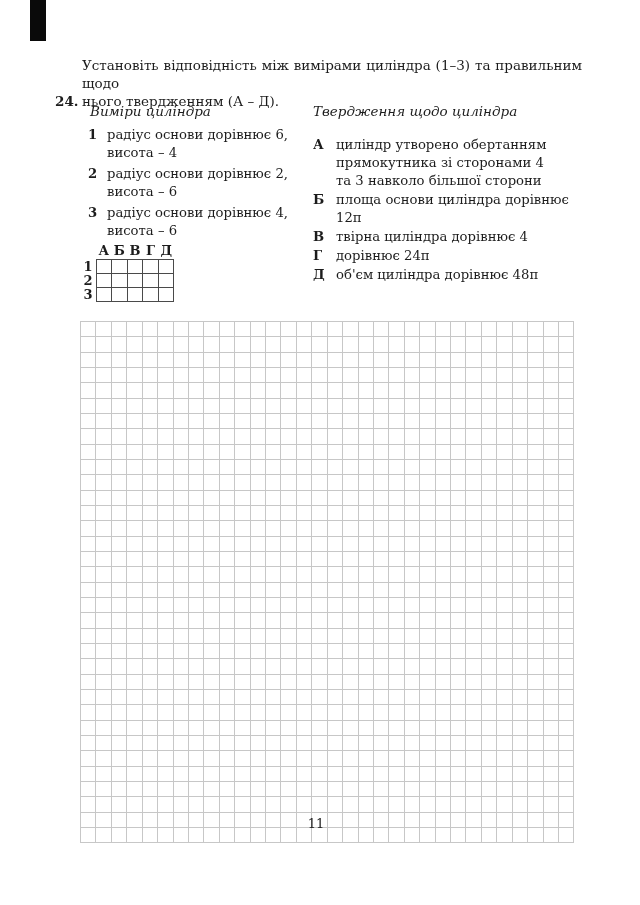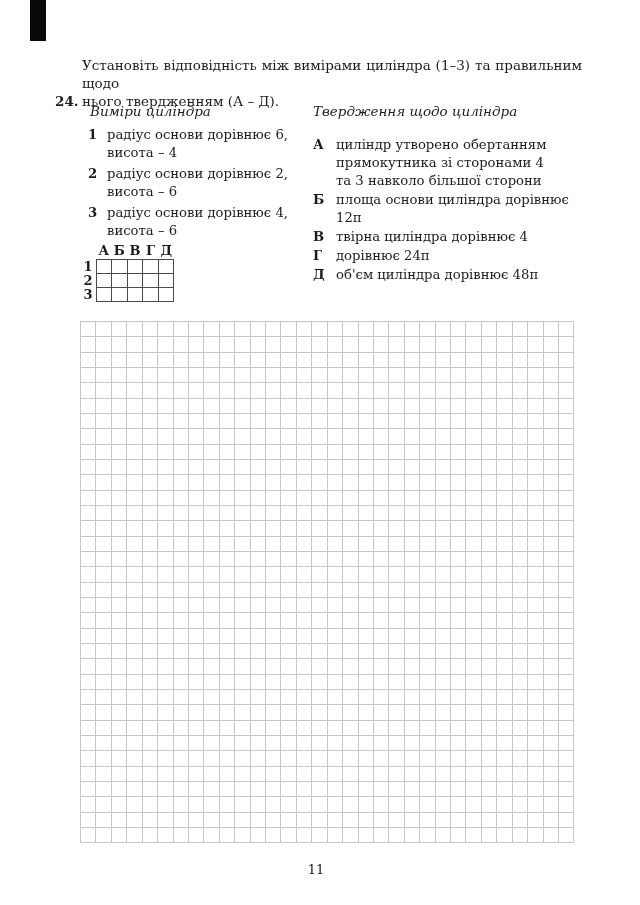--- a/index.html
+++ b/index.html
@@ -64,21 +64,21 @@
     position: absolute; left: 80px; top: 321px; width: 494px; height: 522px;
     background-image:
       repeating-linear-gradient(to right, #c7c7c7 0, #c7c7c7 1px, transparent 1px, transparent 15.42px),
       repeating-linear-gradient(to bottom, #c7c7c7 0, #c7c7c7 1px, transparent 1px, transparent 15.33px);
     border-right: 1px solid #c7c7c7;
     border-bottom: 1px solid #c7c7c7;
   }
 
   
   .page-number {
-    position: absolute; left: 0; top: 862px; width: 632px;
+    position: absolute; left: 0; top: 816px; width: 632px;
     text-align: center; font-size: 13px;
   }
 </style>
 </head>
 <body>
 
 <div class="page">
 
   <div class="crop-mark"></div>
 

